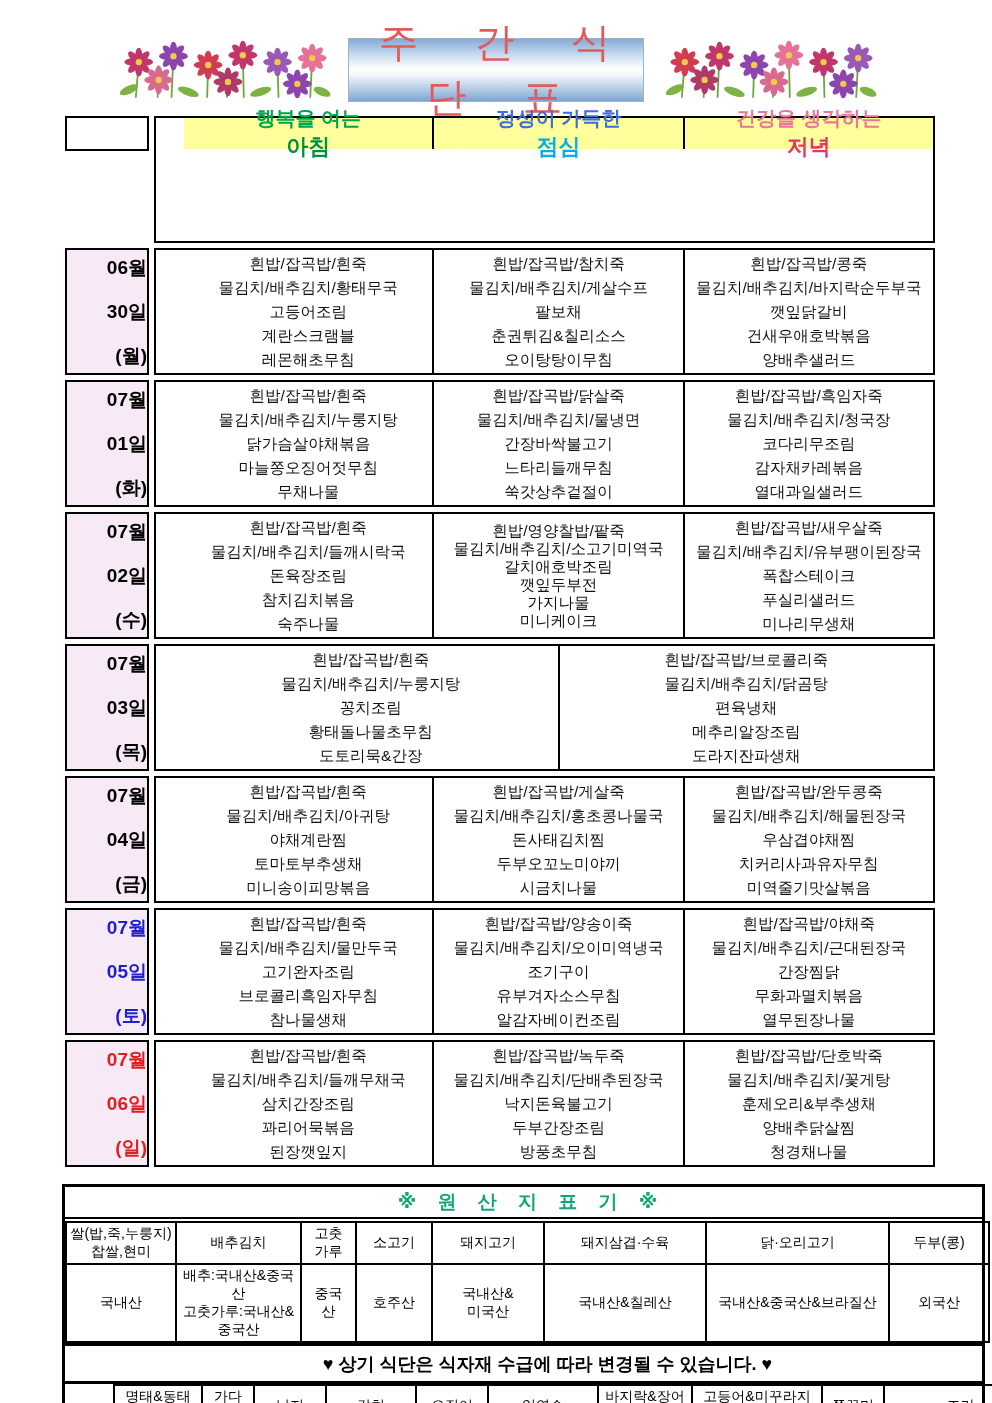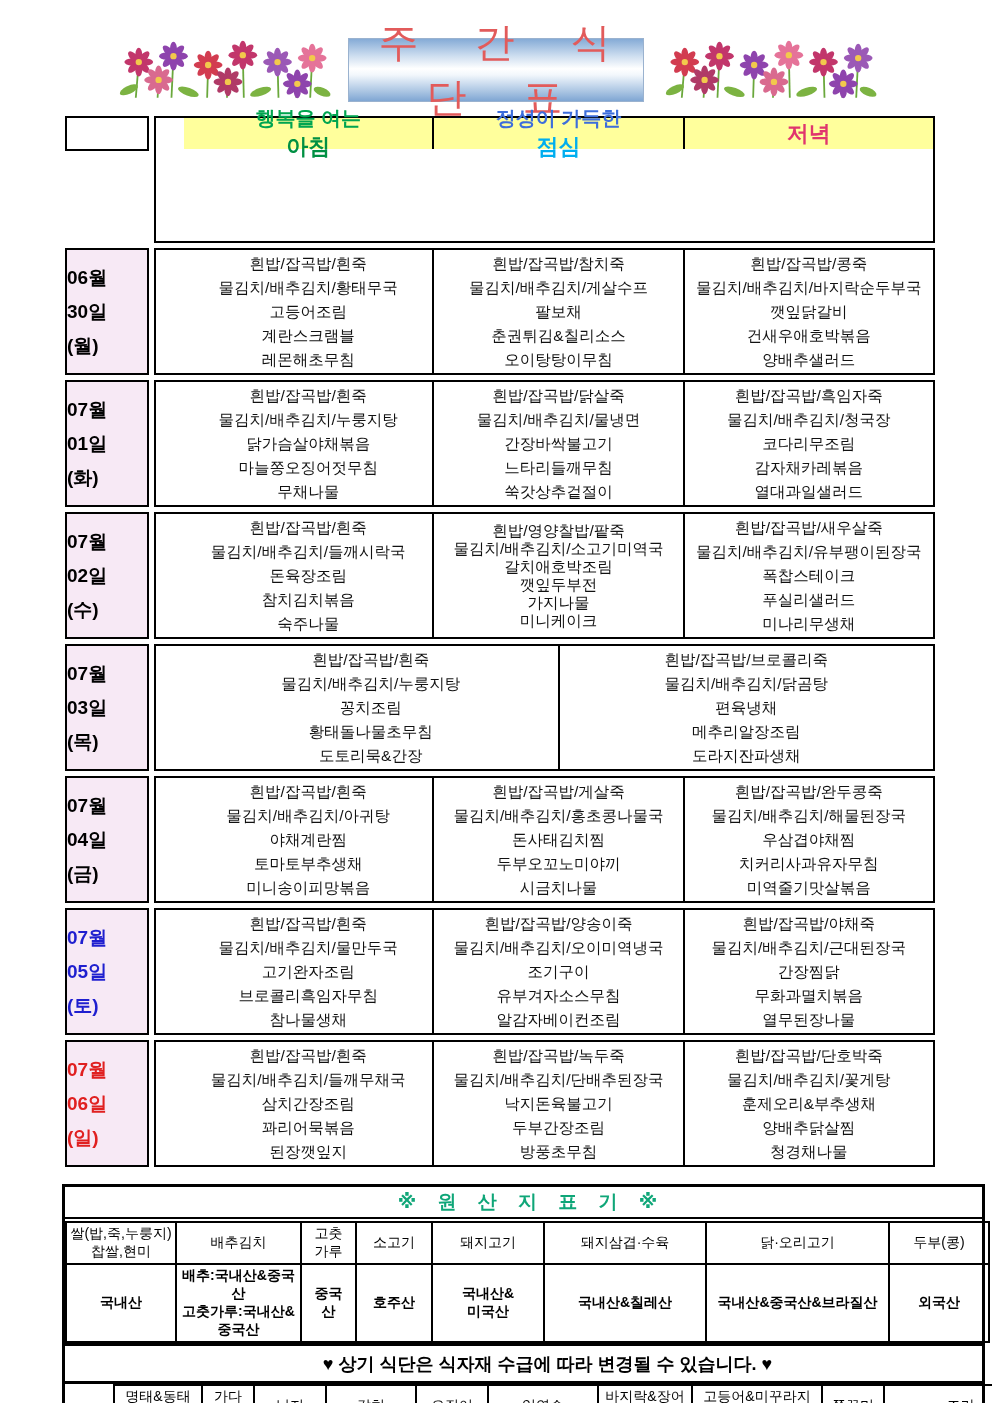--- a/index.html
+++ b/index.html
@@ -33,22 +33,22 @@
   .meal-head + .meal-head{border-left:2px solid #000;}
   .head-bold{font-size:22px;font-weight:800;}
   .hb-breakfast{color:#00a550;}
   .hbold-breakfast{color:#009043;}
   .hb-lunch{color:#3d6edb;}
   .hbold-lunch{color:#00aeef;}
   .hb-dinner{color:#e8799a;}
   .hbold-dinner{color:#e0356e;}
   .date-cell{
     width:84px;flex:0 0 auto;border:2px solid #000;background:#f7e9f5;box-sizing:border-box;
-    display:grid;align-content:center;text-align:left;
-    font-size:19px;font-weight:700;line-height:34px;white-space:pre-line;height:127px;
+    display:grid;align-content:center;text-align:right;
+    font-size:19px;font-weight:700;line-height:44px;white-space:pre-line;height:127px;
   }
   .date-sat{color:#1f1fcf;}
   .date-sun{color:#e02020;}
   .menu-row .meals{height:127px;}
   .meal-cell{
     flex:1;display:grid;align-content:center;text-align:center;
     white-space:pre-line;font-size:15.5px;line-height:24px;color:#111;box-sizing:border-box;
   }
   .meal-cell + .meal-cell{border-left:2px solid #000;}
   .meal-cell.dense{line-height:18px;}
@@ -60,21 +60,21 @@
     border-bottom:2px solid #000;height:30px;display:grid;align-content:center;text-align:center;
     color:#0fa678;font-weight:700;font-size:19px;letter-spacing:8px;padding-left:16px;
   }
   table.origin{border-collapse:collapse;table-layout:fixed;width:100%;margin-top:2px;}
   table.origin.t2{margin-top:0;}
   table.origin th,table.origin td{
     border:2px solid #000;text-align:center;vertical-align:middle;
     white-space:pre-line;padding:2px 1px;box-sizing:border-box;word-break:break-all;
   }
   table.origin th{font-weight:400;font-size:14px;height:42px;}
-  table.origin td{font-weight:700;font-size:14px;height:48px;}
+  table.origin td{font-weight:400;font-size:14px;height:48px;}
   td.small{font-size:12.5px;font-weight:700;}
   .origin-note{
     height:38px;display:grid;align-content:center;text-align:center;
     font-size:18px;font-weight:700;
   }
 </style>
 </head>
 <body>
 
 <div class="page">
@@ -161,20 +161,21 @@
       <div class="meals">
         <div class="meal-head">
             <span class="hb-breakfast">행복을 여는 </span>
             <span class="head-bold hbold-breakfast">아침</span>
           </div>
         <div class="meal-head">
             <span class="hb-lunch">정성이 가득한 </span>
             <span class="head-bold hbold-lunch">점심</span>
           </div>
         <div class="meal-head">
+            <span class="hb-dinner">건강을 생각하는 </span>
             <span class="head-bold hbold-dinner">저녁</span>
           </div>
       </div>
     </div>
 
     <div class="menu-row">
       <div class="date-cell">06월
 30일
 (월)</div>
       <div class="meals">

